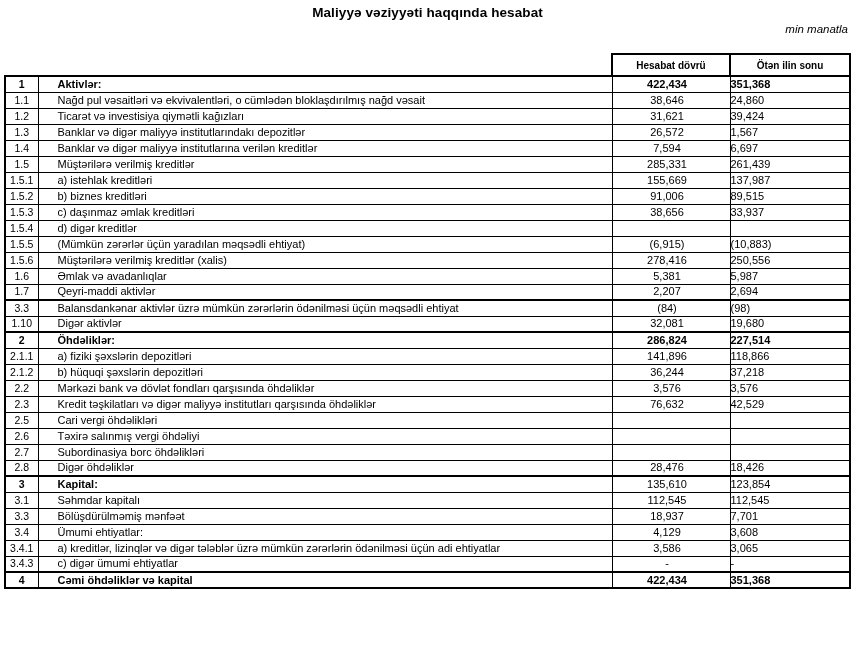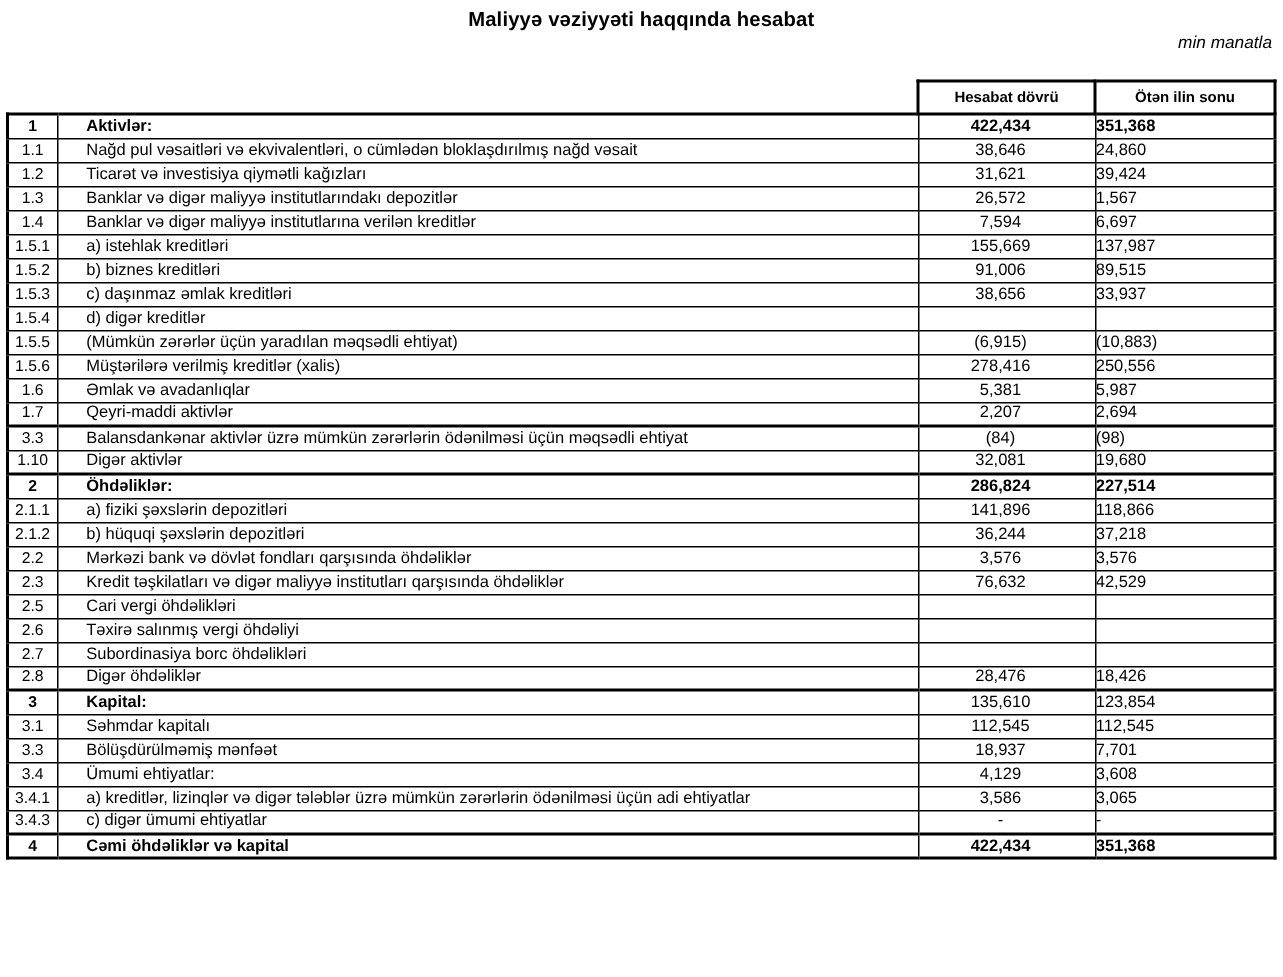--- a/index.html
+++ b/index.html
@@ -71,20 +71,26 @@
           <td class="v1">26,572</td>
           <td class="v2">1,567</td>
         </tr>
         <tr>
           <td class="no">1.4</td>
           <td class="label">Banklar və digər maliyyə institutlarına verilən kreditlər</td>
           <td class="v1">7,594</td>
           <td class="v2">6,697</td>
         </tr>
         <tr>
+          <td class="no">1.5</td>
+          <td class="label">Müştərilərə verilmiş kreditlər</td>
+          <td class="v1">285,331</td>
+          <td class="v2">261,439</td>
+        </tr>
+        <tr>
           <td class="no">1.5.1</td>
           <td class="label">a) istehlak kreditləri</td>
           <td class="v1">155,669</td>
           <td class="v2">137,987</td>
         </tr>
         <tr>
           <td class="no">1.5.2</td>
           <td class="label">b) biznes kreditləri</td>
           <td class="v1">91,006</td>
           <td class="v2">89,515</td>

